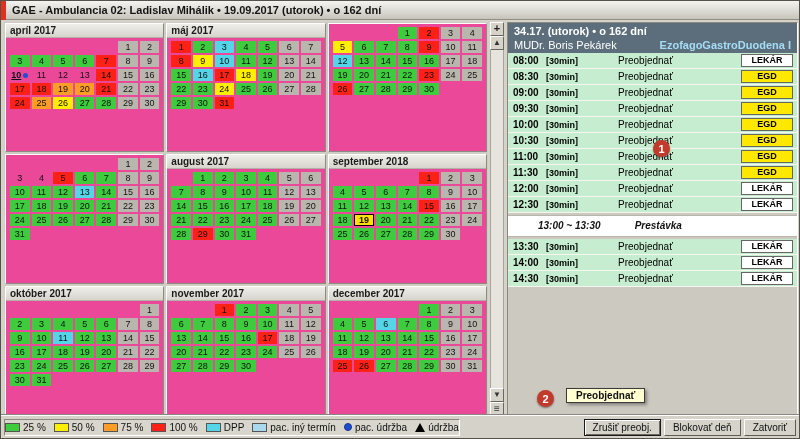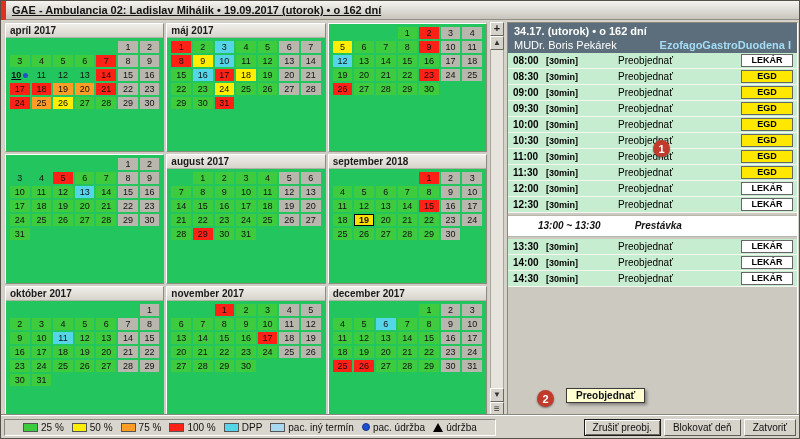--- a/index.html
+++ b/index.html
@@ -3,25 +3,25 @@
 <meta charset="utf-8">
 <style>
   *{margin:0;padding:0;box-sizing:border-box;}
   html,body{background:#777;}
   body{font-family:"Liberation Sans",sans-serif;}
   #win{position:relative;width:800px;height:439px;background:#d5d2ca;border:1px solid #55524a;overflow:hidden;}
 
   
   .titlebar{position:absolute;top:0;left:0;right:0;height:19px;background:linear-gradient(#f5f4f0,#c7c4bc);border-bottom:1px solid #918e86;display:flex;align-items:center;gap:6px;}
   .title-accent{width:5px;height:19px;background:#e03020;flex:0 0 auto;}
-  .title-text{font-size:11px;font-weight:bold;color:#141414;white-space:nowrap;text-decoration:underline;}
+  .title-text{font-size:11px;font-weight:bold;color:#141414;white-space:nowrap;}
 
   
   .cal-area{position:absolute;left:3px;top:21px;width:484px;height:394px;background:#cfccc4;display:grid;grid-template-columns:repeat(3,1fr);grid-template-rows:repeat(3,1fr);gap:2px;padding:1px;}
-  .month{background:#22c55e;border:1px solid;border-color:#ffffff #8d8a80 #8d8a80 #ffffff;overflow:hidden;}
+  .month{background:#ec4899;border:1px solid;border-color:#ffffff #8d8a80 #8d8a80 #ffffff;overflow:hidden;}
   .month-header{height:14px;line-height:13px;padding:0 4px;font-size:10px;font-weight:bold;color:#1a1a1a;background:linear-gradient(#efeee9,#d7d4cc);border-bottom:1px solid #b3b0a8;}
   .month-grid{display:grid;grid-template-columns:repeat(7,1fr);gap:2px;padding:3px 4px;}
   .day{height:12px;font-size:9px;display:flex;align-items:center;justify-content:center;color:#111;}
   .day.empty{background:transparent;}
   .day.sel{border:1px solid #000;font-weight:bold;}
   .day.marked span{font-weight:bold;text-decoration:underline;}
   .pdot{width:5px;height:5px;border-radius:50%;margin-left:2px;flex:0 0 auto;}
 
   
   .vscroll{position:absolute;left:489px;top:21px;width:14px;height:394px;display:flex;flex-direction:column;}
@@ -42,21 +42,21 @@
   .srow .dur{width:46px;font-weight:bold;font-size:9px;}
   .srow .act{flex:1;padding-left:26px;}
   .srow .badge{width:52px;margin-right:4px;text-align:center;font-size:9px;font-weight:bold;border:1px solid #666;background:#fff;height:13px;line-height:11px;flex:0 0 auto;}
   .srow .badge.yellow{background:#ffe800;}
   .brow{height:22px;margin:2px 0;background:#fff;border-top:1px solid #b8b5ad;border-bottom:1px solid #b8b5ad;position:relative;font-size:10px;font-weight:bold;font-style:italic;color:#111;}
   .brow .range{position:absolute;left:30px;top:4px;}
   .brow .lab{position:absolute;left:52%;transform:translateX(-50%);top:4px;}
 
   
   .bottombar{position:absolute;left:0;right:0;bottom:0;height:23px;background:#d5d2ca;border-top:1px solid #ffffff;box-shadow:0 -1px 0 #8a877f;display:flex;align-items:center;justify-content:space-between;padding:0 3px;}
-  .legend{display:flex;align-items:center;gap:8px;font-size:10px;height:17px;padding:0 18px;border:1px solid;border-color:#8a877f #ffffff #ffffff #8a877f;background:#d9d6ce;}
+  .legend{display:flex;align-items:center;gap:8px;font-size:10px;height:17px;padding:0 0;border:1px solid;border-color:#8a877f #ffffff #ffffff #8a877f;background:#d9d6ce;}
   .legend-item{display:flex;align-items:center;gap:3px;white-space:nowrap;}
   .chip{width:15px;height:9px;border:1px solid #555;display:inline-block;flex:0 0 auto;}
   .chip.dot{width:8px;height:8px;border-radius:50%;border:1px solid #16368f;}
   .chip.triangle{width:0;height:9px;border:none;border-left:5px solid transparent;border-right:5px solid transparent;border-bottom:9px solid #000;background:transparent;}
   .legend-label{color:#111;}
 
   .panel-buttons{display:flex;gap:3px;align-items:center;}
   .btn{font-family:"Liberation Sans",sans-serif;font-size:10px;height:17px;padding:0 8px;color:#111;background:#d6d3cb;border:1px solid;border-color:#ffffff #5f5c54 #5f5c54 #ffffff;cursor:default;white-space:nowrap;}
   .btn-default{border:1px solid #1b1b1b;box-shadow:inset 1px 1px 0 #fff, inset -1px -1px 0 #6a675f;}
 

